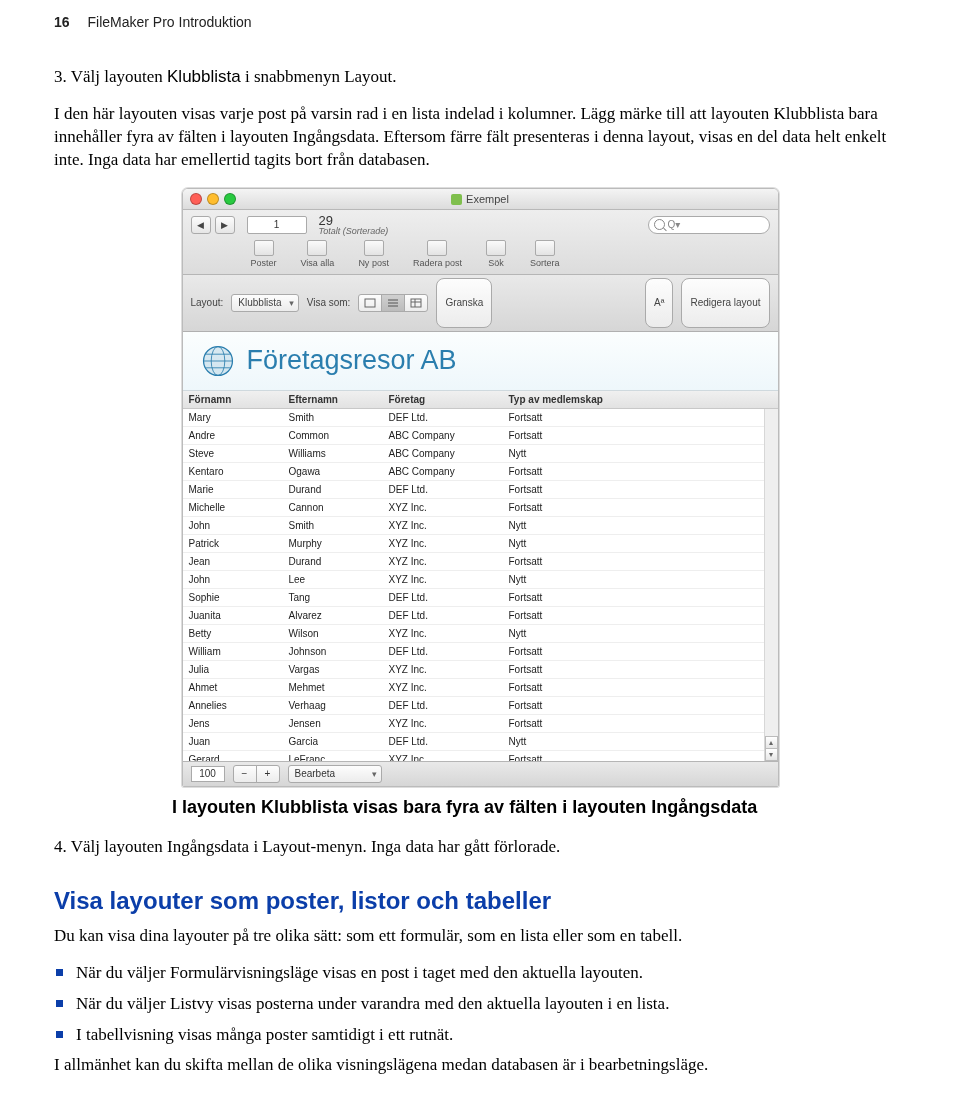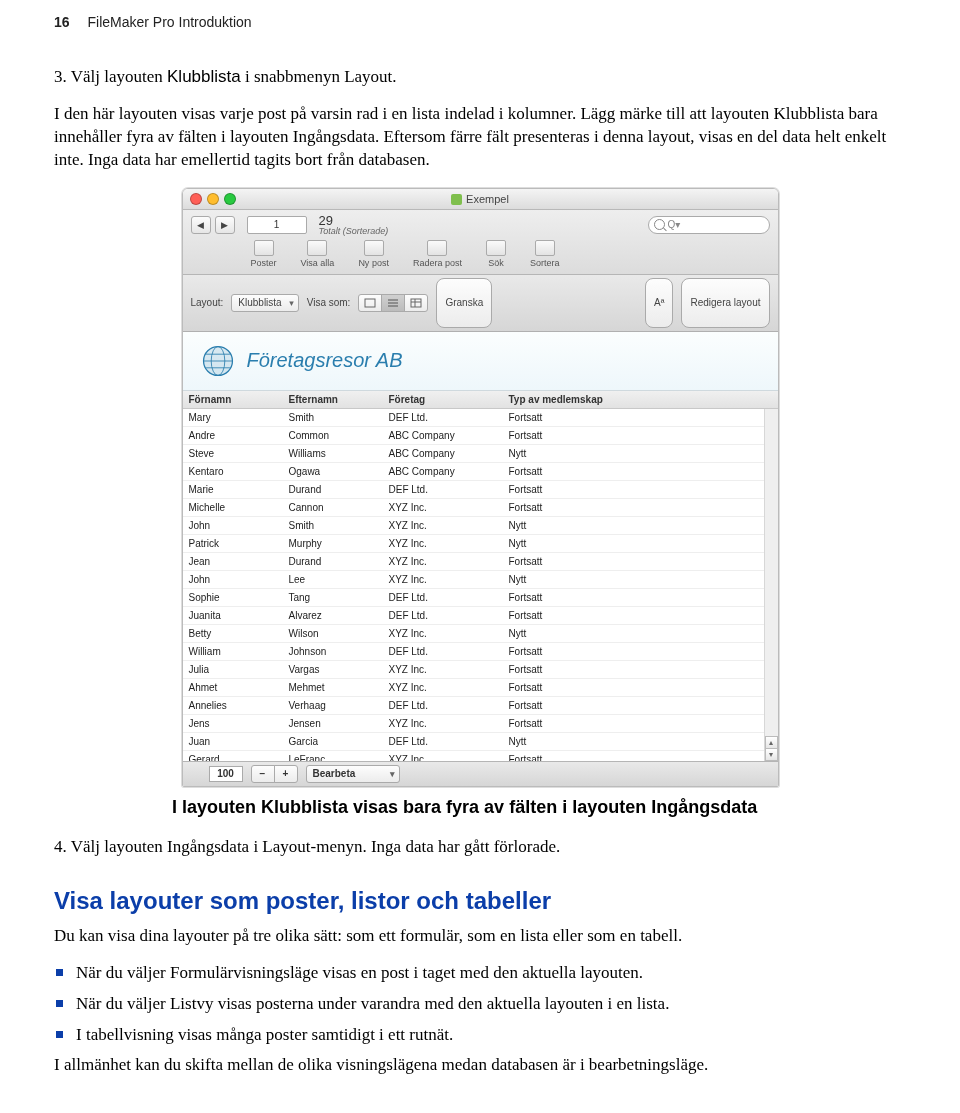--- a/index.html
+++ b/index.html
@@ -48,30 +48,30 @@
   .sel::after{content:"▾";position:absolute;right:4px;top:0;font-size:9px;color:#666;}
   .seg{display:flex;}
   .seg .s{width:22px;height:16px;border:1px solid #aaa;background:linear-gradient(#fdfdfd,#ececec);margin-left:-1px;display:flex;align-items:center;justify-content:center;}
   .seg .s:first-child{border-radius:3px 0 0 3px;margin-left:0;}
   .seg .s:last-child{border-radius:0 3px 3px 0;}
   .seg .s.act{background:linear-gradient(#d0d0d0,#bcbcbc);}
   .seg .s svg{width:12px;height:10px;}
   .pill{height:16px;border:1px solid #aaa;background:linear-gradient(#fdfdfd,#ececec);border-radius:8px;padding:16px 8px;line-height:16px;}
   .banner{background:linear-gradient(#fbfefe,#eef7fb);border-bottom:1px solid #cfd9de;padding:12px 18px;display:flex;align-items:center;gap:12px;}
   .logo{width:34px;height:34px;}
-  .coname{font-style:italic;color:#2a7eae;font-size:20px;font-family:Arial,sans-serif;}
+  .coname{color:#2a7eae;font-size:27px;font-family:Arial,sans-serif;}
   .hdrow{display:flex;background:linear-gradient(#f0f0f0,#e2e2e2);border-bottom:1px solid #c8c8c8;font-size:10px;font-weight:bold;color:#333;}
   .hdrow div,.dr div{padding:3px 6px;box-sizing:border-box;}
   .c1{width:100px;} .c2{width:100px;} .c3{width:120px;} .c4{flex:1;}
   .dr{display:flex;border-bottom:1px solid #eee;font-size:10px;color:#222;}
   .tbody{max-height:352px;overflow:hidden;position:relative;}
   .sbar{position:absolute;right:0;top:0;bottom:0;width:13px;background:#efefef;border-left:1px solid #d7d7d7;}
   .sbar .ar{width:11px;height:11px;background:linear-gradient(#fff,#e6e6e6);border:1px solid #bbb;position:absolute;left:0;font-size:8px;text-align:center;line-height:11px;color:#666;}
   .sbar .up{bottom:12px;} .sbar .dn{bottom:0;}
-  .stbar{background:linear-gradient(#e9e9e9,#d6d6d6);border-top:1px solid #b5b5b5;padding:3px 26px;display:flex;align-items:center;gap:8px;font-size:10px;font-weight:bold;}
+  .stbar{background:linear-gradient(#e9e9e9,#d6d6d6);border-top:1px solid #b5b5b5;padding:3px 8px;display:flex;align-items:center;gap:8px;font-size:10px;}
   .zoom{width:32px;height:14px;border:1px solid #aaa;background:#fff;text-align:center;line-height:14px;}
 </style>
 </head>
 <body>
 
 <div class="page">
   <div class="hdr">
     <span class="pg">16</span>
     <span>FileMaker Pro Introduktion</span>
   </div>

